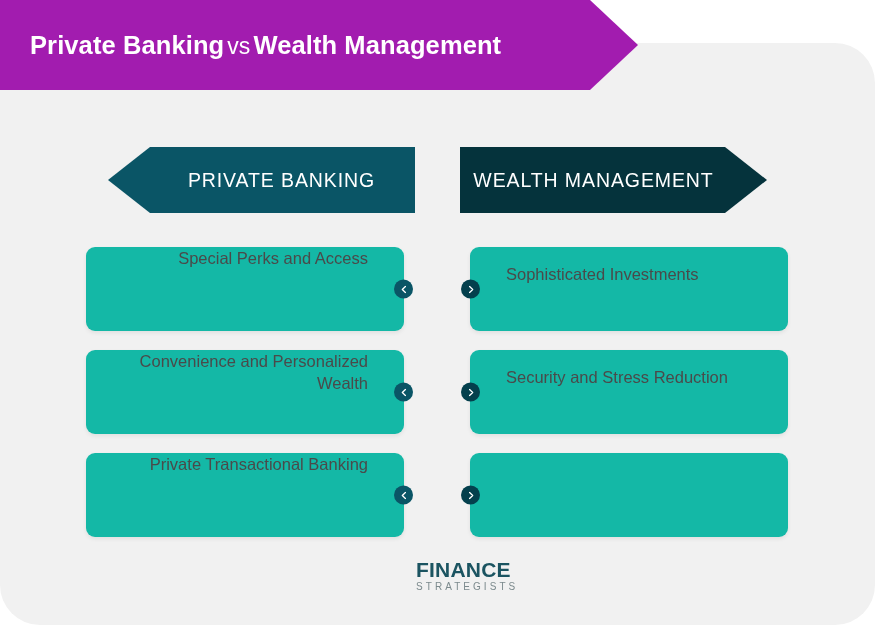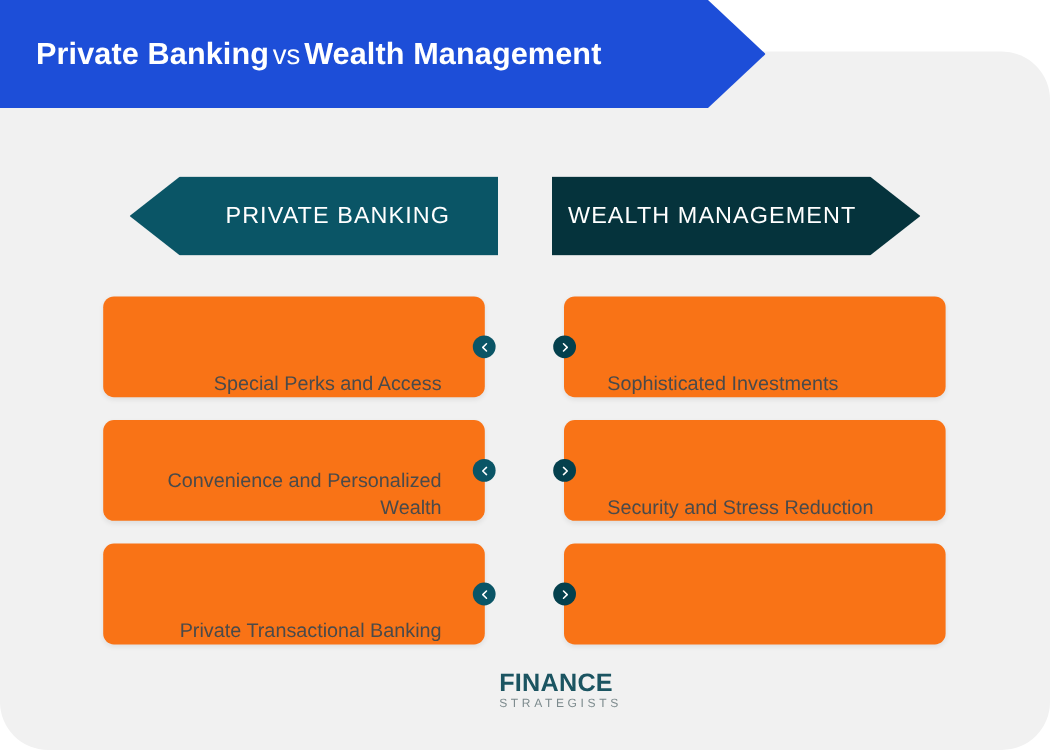--- a/index.html
+++ b/index.html
@@ -35,21 +35,21 @@
     background: #f1f1f1;
   }
 
   
   #header-banner {
     position: absolute;
     left: 0;
     top: 0;
     width: 638px;
     height: 90px;
-    background: #1d4ed8;
+    background: #a21caf;
     clip-path: polygon(0 0, 590px 0, 638px 45px, 590px 90px, 0 90px);
     display: flex;
     align-items: center;
   }
   #header-title {
     color: #ffffff;
     font-size: 25.5px;
     font-weight: 400;
     letter-spacing: 0.1px;
     padding-left: 30px;
@@ -108,37 +108,37 @@
     position: absolute;
     width: 318px;
   }
   #col-left  { left: 86px;  top: 247px; }
   #col-right { left: 470px; top: 247px; }
 
   .item-card {
     position: relative;
     width: 318px;
     height: 84px;
-    background: #f97316;
+    background: #14b8a6;
     border-radius: 9px;
     box-shadow: 0 2px 4px rgba(0,0,0,0.07);
     display: flex;
-    align-items: flex-end;
+    align-items: flex-start;
     box-sizing: border-box;
     margin-bottom: 19px;
   }
   #col-left .item-card {
     justify-content: flex-end;
     text-align: right;
     padding: 0 36px 0 18px;
   }
   #col-right .item-card {
     justify-content: flex-start;
     text-align: left;
-    padding: 4px 18px 0 36px;
+    padding: 16px 18px 0 36px;
   }
   .item-text {
     color: #4a4a4a;
     font-size: 16.5px;
     line-height: 22px;
     font-weight: 400;
   }
 
   
   .badge {

